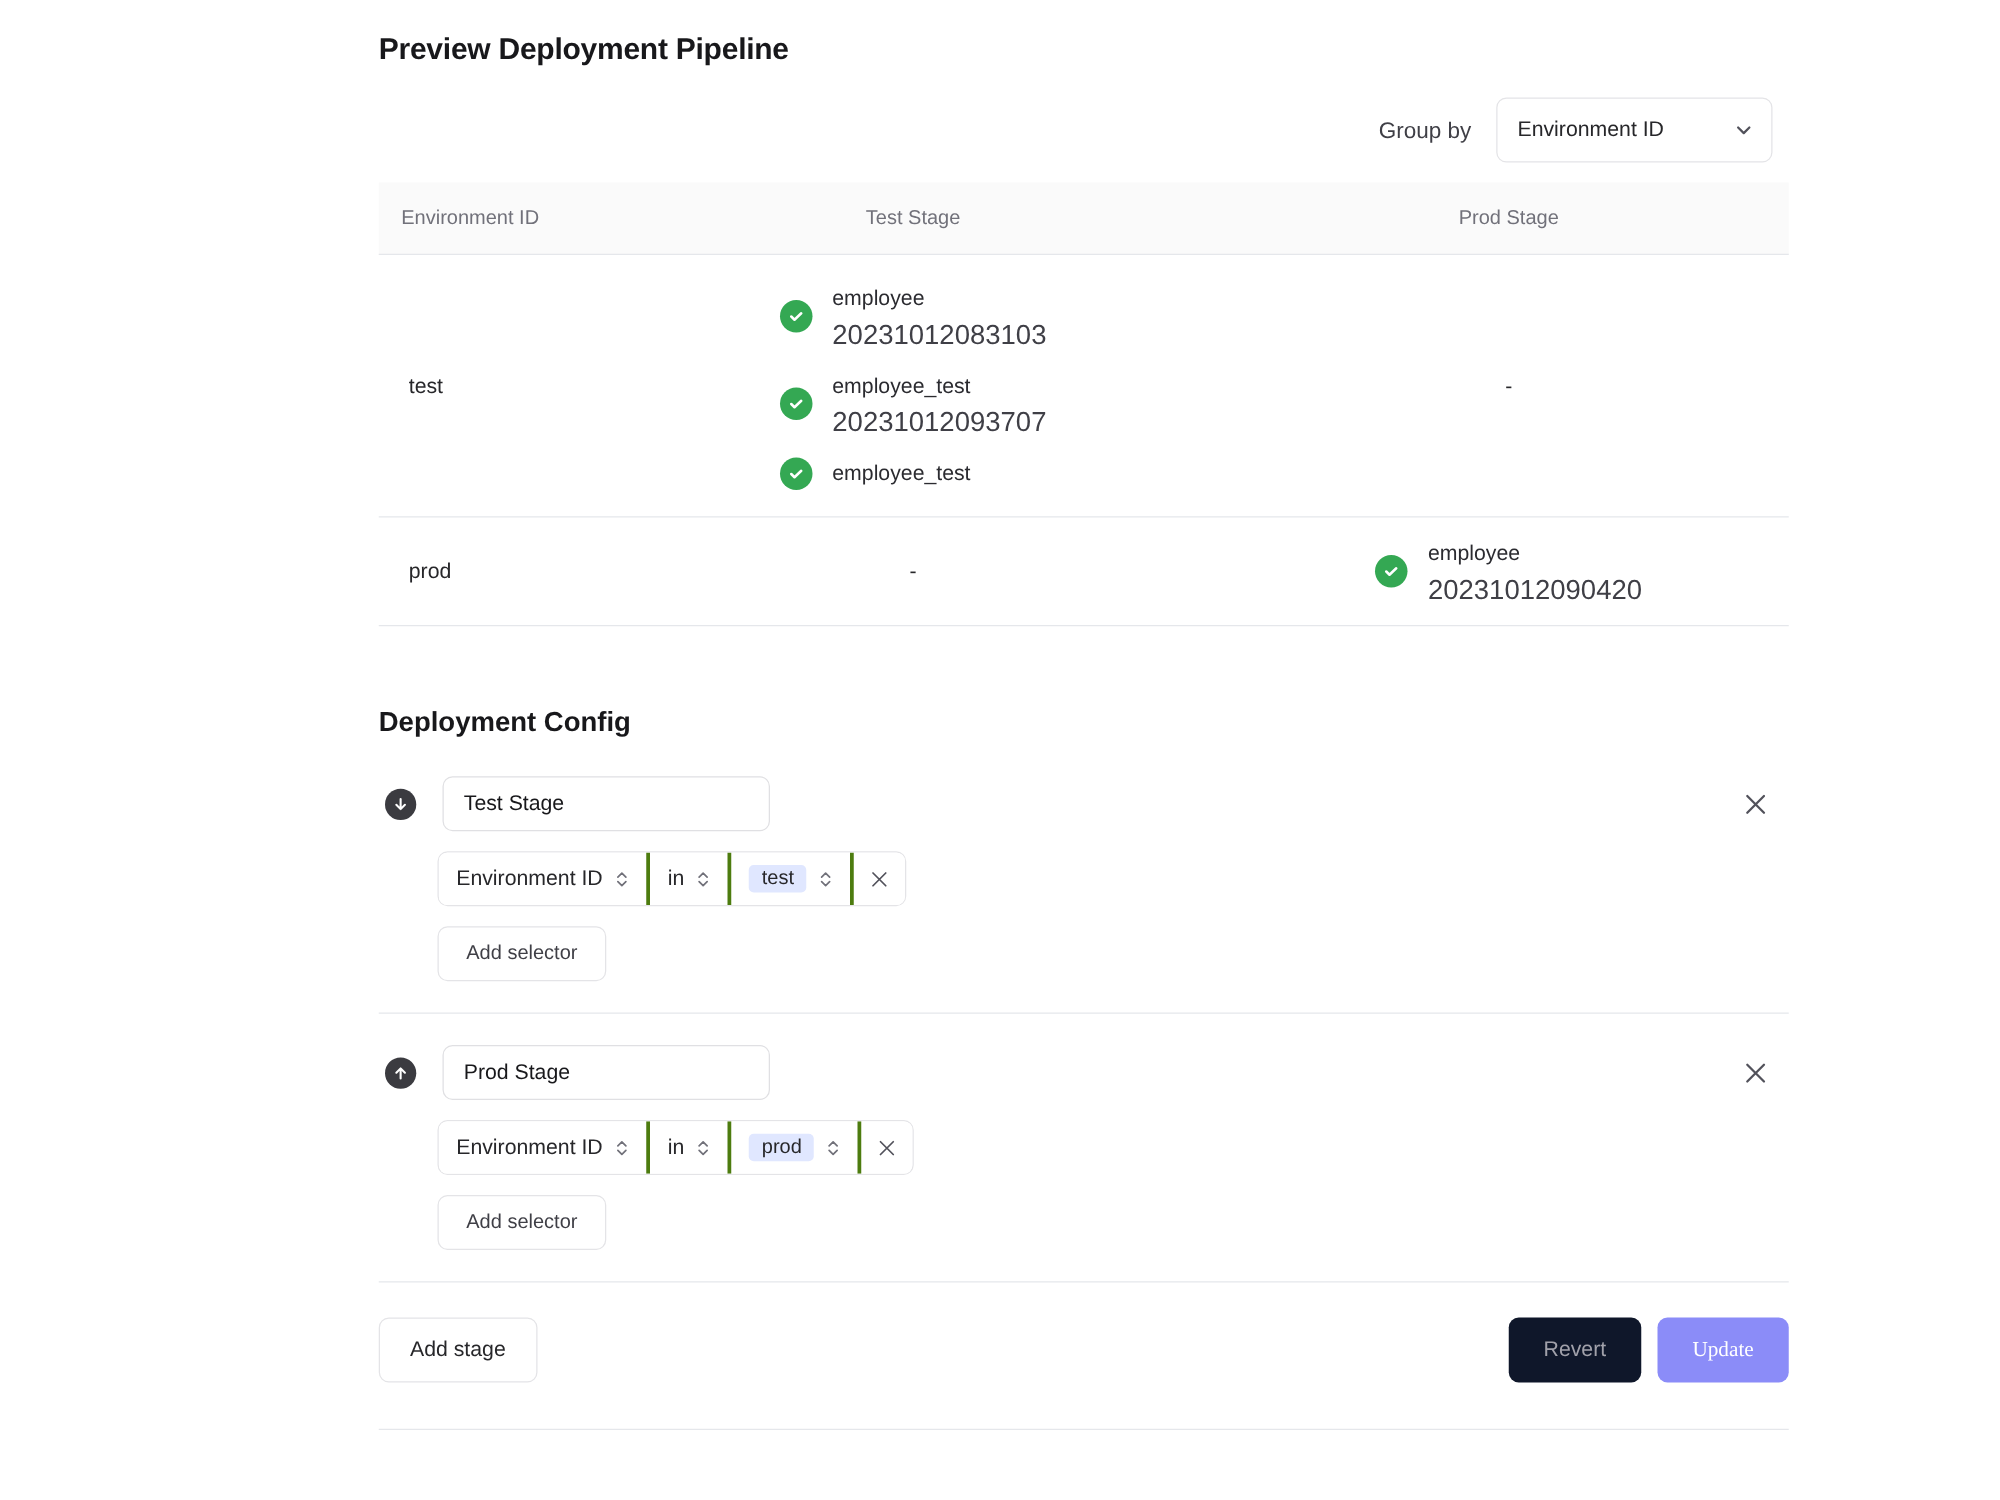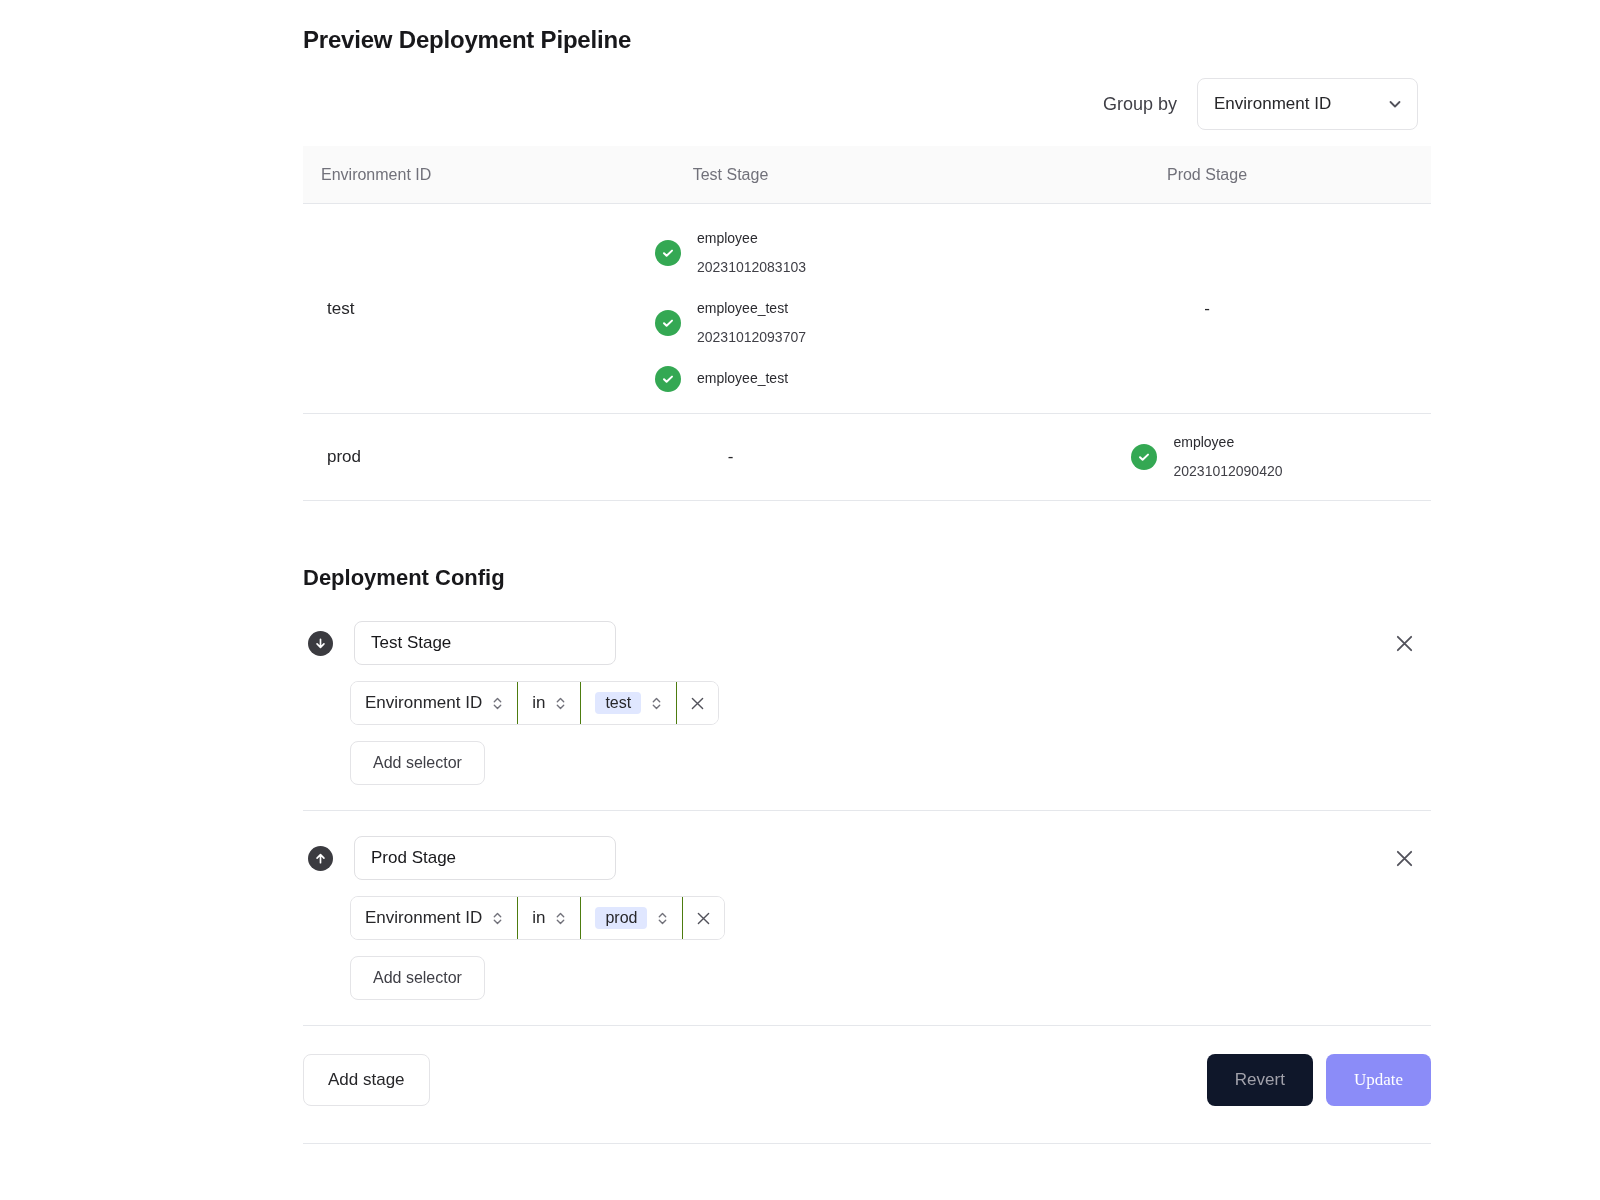--- a/index.html
+++ b/index.html
@@ -52,22 +52,22 @@
   .db-list { display: flex; flex-direction: column; gap: 12px; padding: 20px 0; align-items: flex-start; }
   .db-list.single { padding: 14px 0; }
   .db-item { display: flex; align-items: center; gap: 16px; cursor: pointer; }
   .check {
     width: 26px; height: 26px; border-radius: 50%;
     background: var(--success, #34a853);
     display: flex; align-items: center; justify-content: center; flex: none;
   }
   .check svg { width: 14px; height: 14px; }
   .db-text { display: flex; flex-direction: column; text-align: left; }
-  .db-name { font-size: 14px; color: #2b2b30; line-height: 29px; }
-  .db-version { font-size: 14px; color: #3f3f46; line-height: 29px; }
+  .db-name { font-size: 17px; color: #2b2b30; line-height: 29px; }
+  .db-version { font-size: 22px; color: #3f3f46; line-height: 29px; }
   .dash { color: #27272a; }
 
   
   .section-title { margin-top: 64px; font-size: 22px; font-weight: 700; color: #18181b; }
   .stage { margin-top: 30px; }
   .stage-head { display: flex; align-items: center; padding-left: 5px; }
   .dir-circle {
     width: 25px; height: 25px; border-radius: 50%; background: #3b3b40;
     display: flex; align-items: center; justify-content: center; margin-right: 21px; flex: none;
   }
@@ -78,21 +78,21 @@
   }
   .x-btn { margin-left: auto; background: none; border: none; cursor: pointer; padding: 4px; margin-right: 14px; line-height: 0; }
   .x-btn svg { width: 17px; height: 17px; }
   .stage-body { margin-left: 47px; margin-top: 16px; }
   .selector-group {
     display: inline-flex; height: 44px; border: 1px solid #e4e4e7; border-radius: 8px;
     overflow: hidden; align-items: stretch; background: #fff;
   }
   .seg {
     display: flex; align-items: center; gap: 10px; padding: 0 14px;
-    background: #fff; border: none; border-left: 1px solid #4d7c0f;
+    background: #fff; border: none; border-left: 3px solid #4d7c0f;
     font-size: 17px; color: #27272a; cursor: pointer; font-family: inherit;
   }
   .seg:first-child { border-left: none; }
   .updown { width: 11px; height: 17px; }
   .tag {
     background: var(--tag-bg, #e0e7ff); border-radius: 4px; padding: 2px 10px;
     font-size: 16px; color: #27272a;
   }
   .seg-x svg { width: 13px; height: 13px; }
   .ghost-btn {

